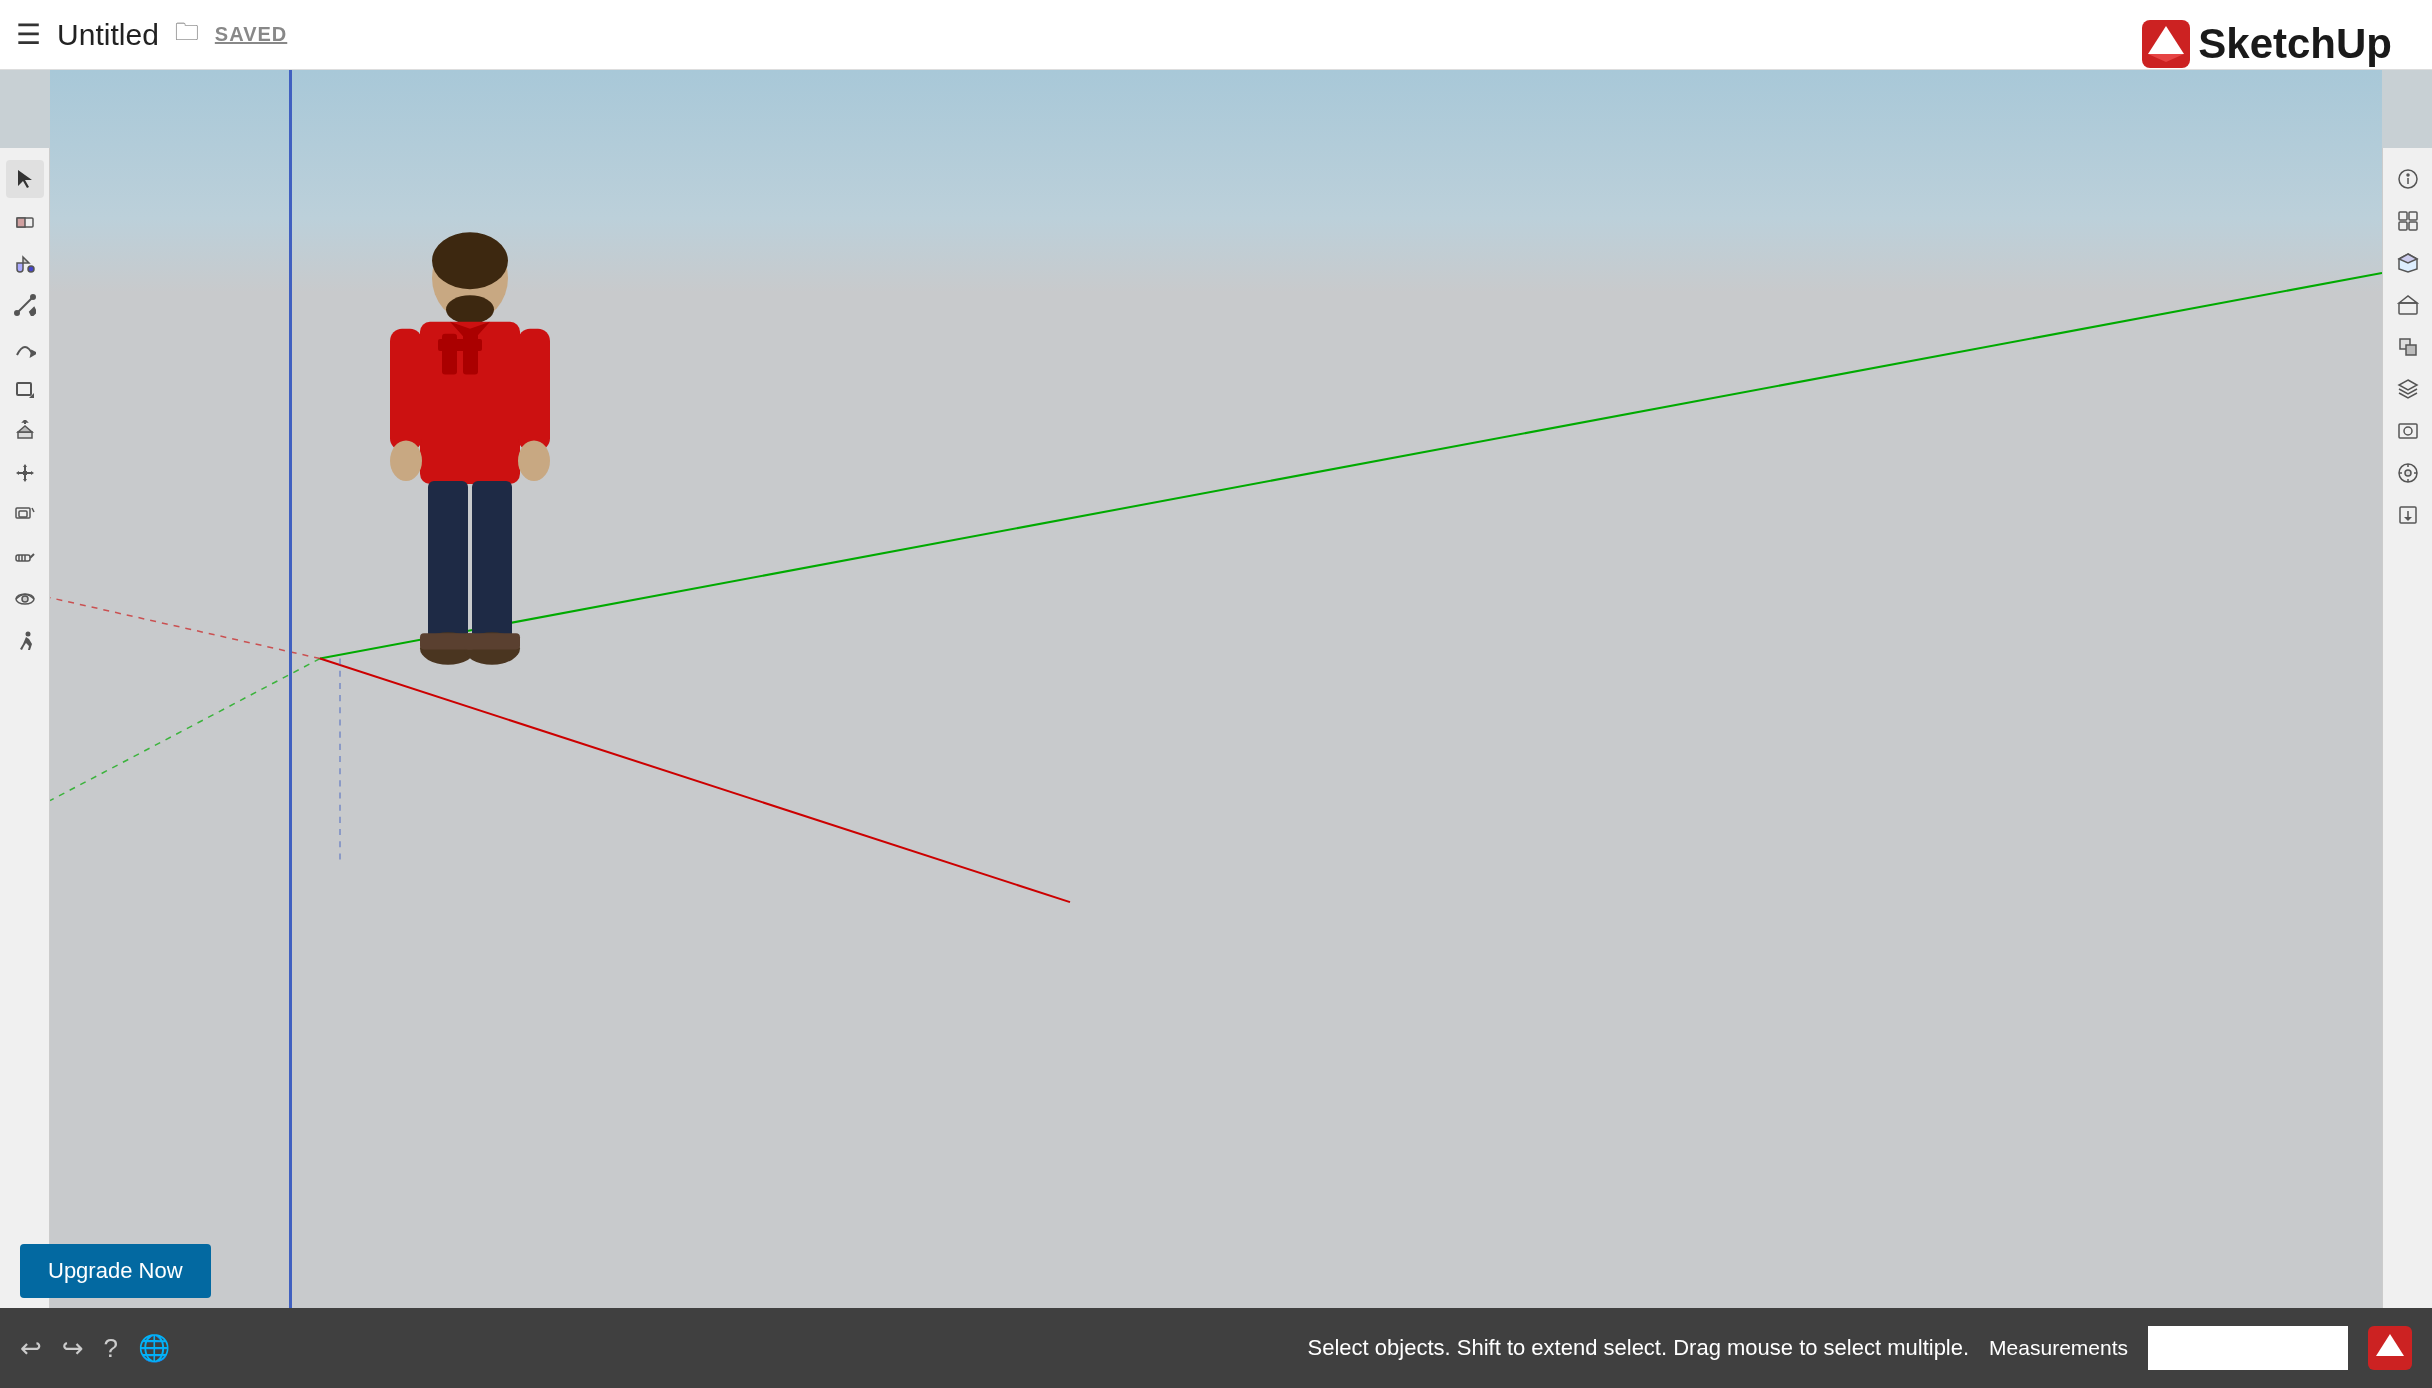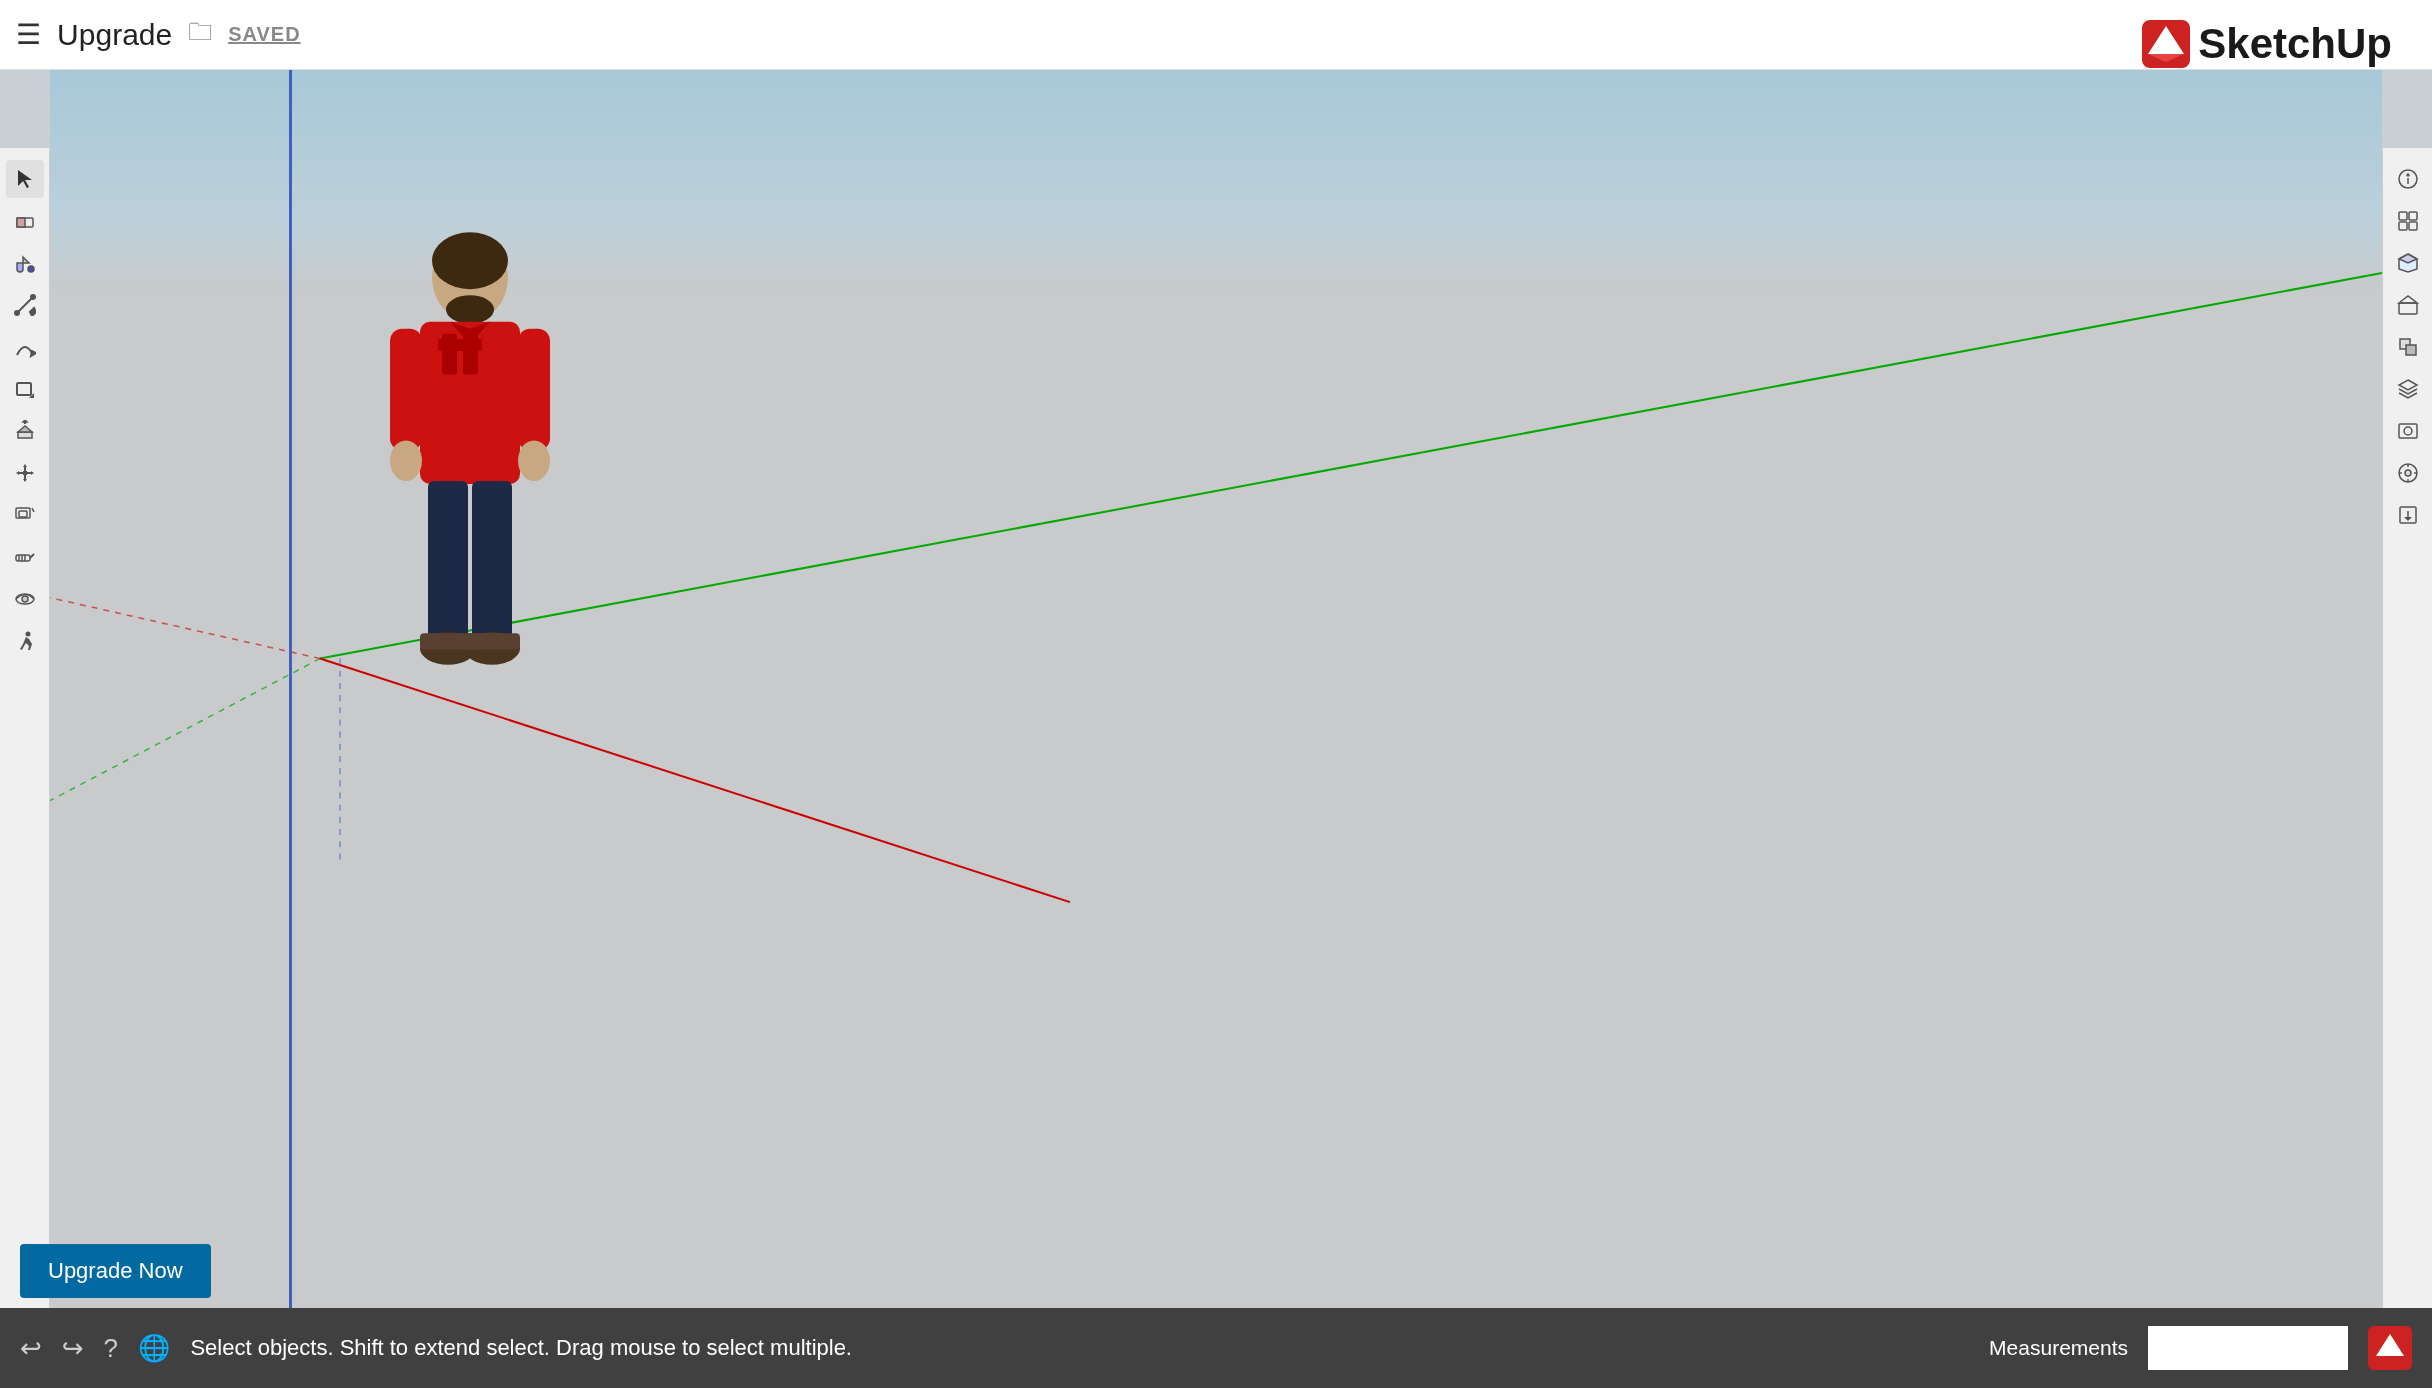--- a/index.html
+++ b/index.html
@@ -74,41 +74,41 @@
       z-index: 10;
     }
 
     
     #statusbar {
       position: absolute; bottom: 0; left: 0; right: 0; height: 80px;
       background: #404040; display: flex; align-items: center;
       padding: 0 20px; gap: 20px; z-index: 100;
     }
     .status-icon { font-size: 26px; color: #ccc; cursor: pointer; }
-    #status-text { font-size: 22px; color: #ffffff; flex: 1; }
+    #status-text { font-size: 22px; color: #ffffff; flex: 1; text-align: right; }
     #measurements-label { font-size: 21px; color: #ffffff; }
     #measurements-input {
       width: 200px; height: 44px; background: #ffffff;
       border: none; font-size: 18px; padding: 0 8px;
     }
 
     
     #upgrade-btn {
       position: absolute; bottom: 90px; left: 20px;
       background: #0369a1; color: white; border: none;
       padding: 14px 28px; font-size: 22px; cursor: pointer;
       border-radius: 4px; z-index: 200;
     }
   </style>
 </head>
 <body>
 
 <div id="titlebar">
   <span id="hamburger">☰</span>
-  <span id="title-text">Upgrade</span>
+  <span id="title-text">Untitled</span>
   <span id="file-icon">🗀</span>
   <span id="saved-badge">SAVED</span>
 </div>
 
 <div id="sketchup-logo">
   <svg id="logo-icon" viewBox="0 0 64 64">
     <rect x="8" y="8" width="48" height="48" rx="8" fill="#cc2222"></rect>
     <polygon points="32,14 50,42 14,42" fill="white"></polygon>
     <polygon points="32,50 14,42 50,42" fill="#ff6666" opacity="0.5"></polygon>
   </svg>

